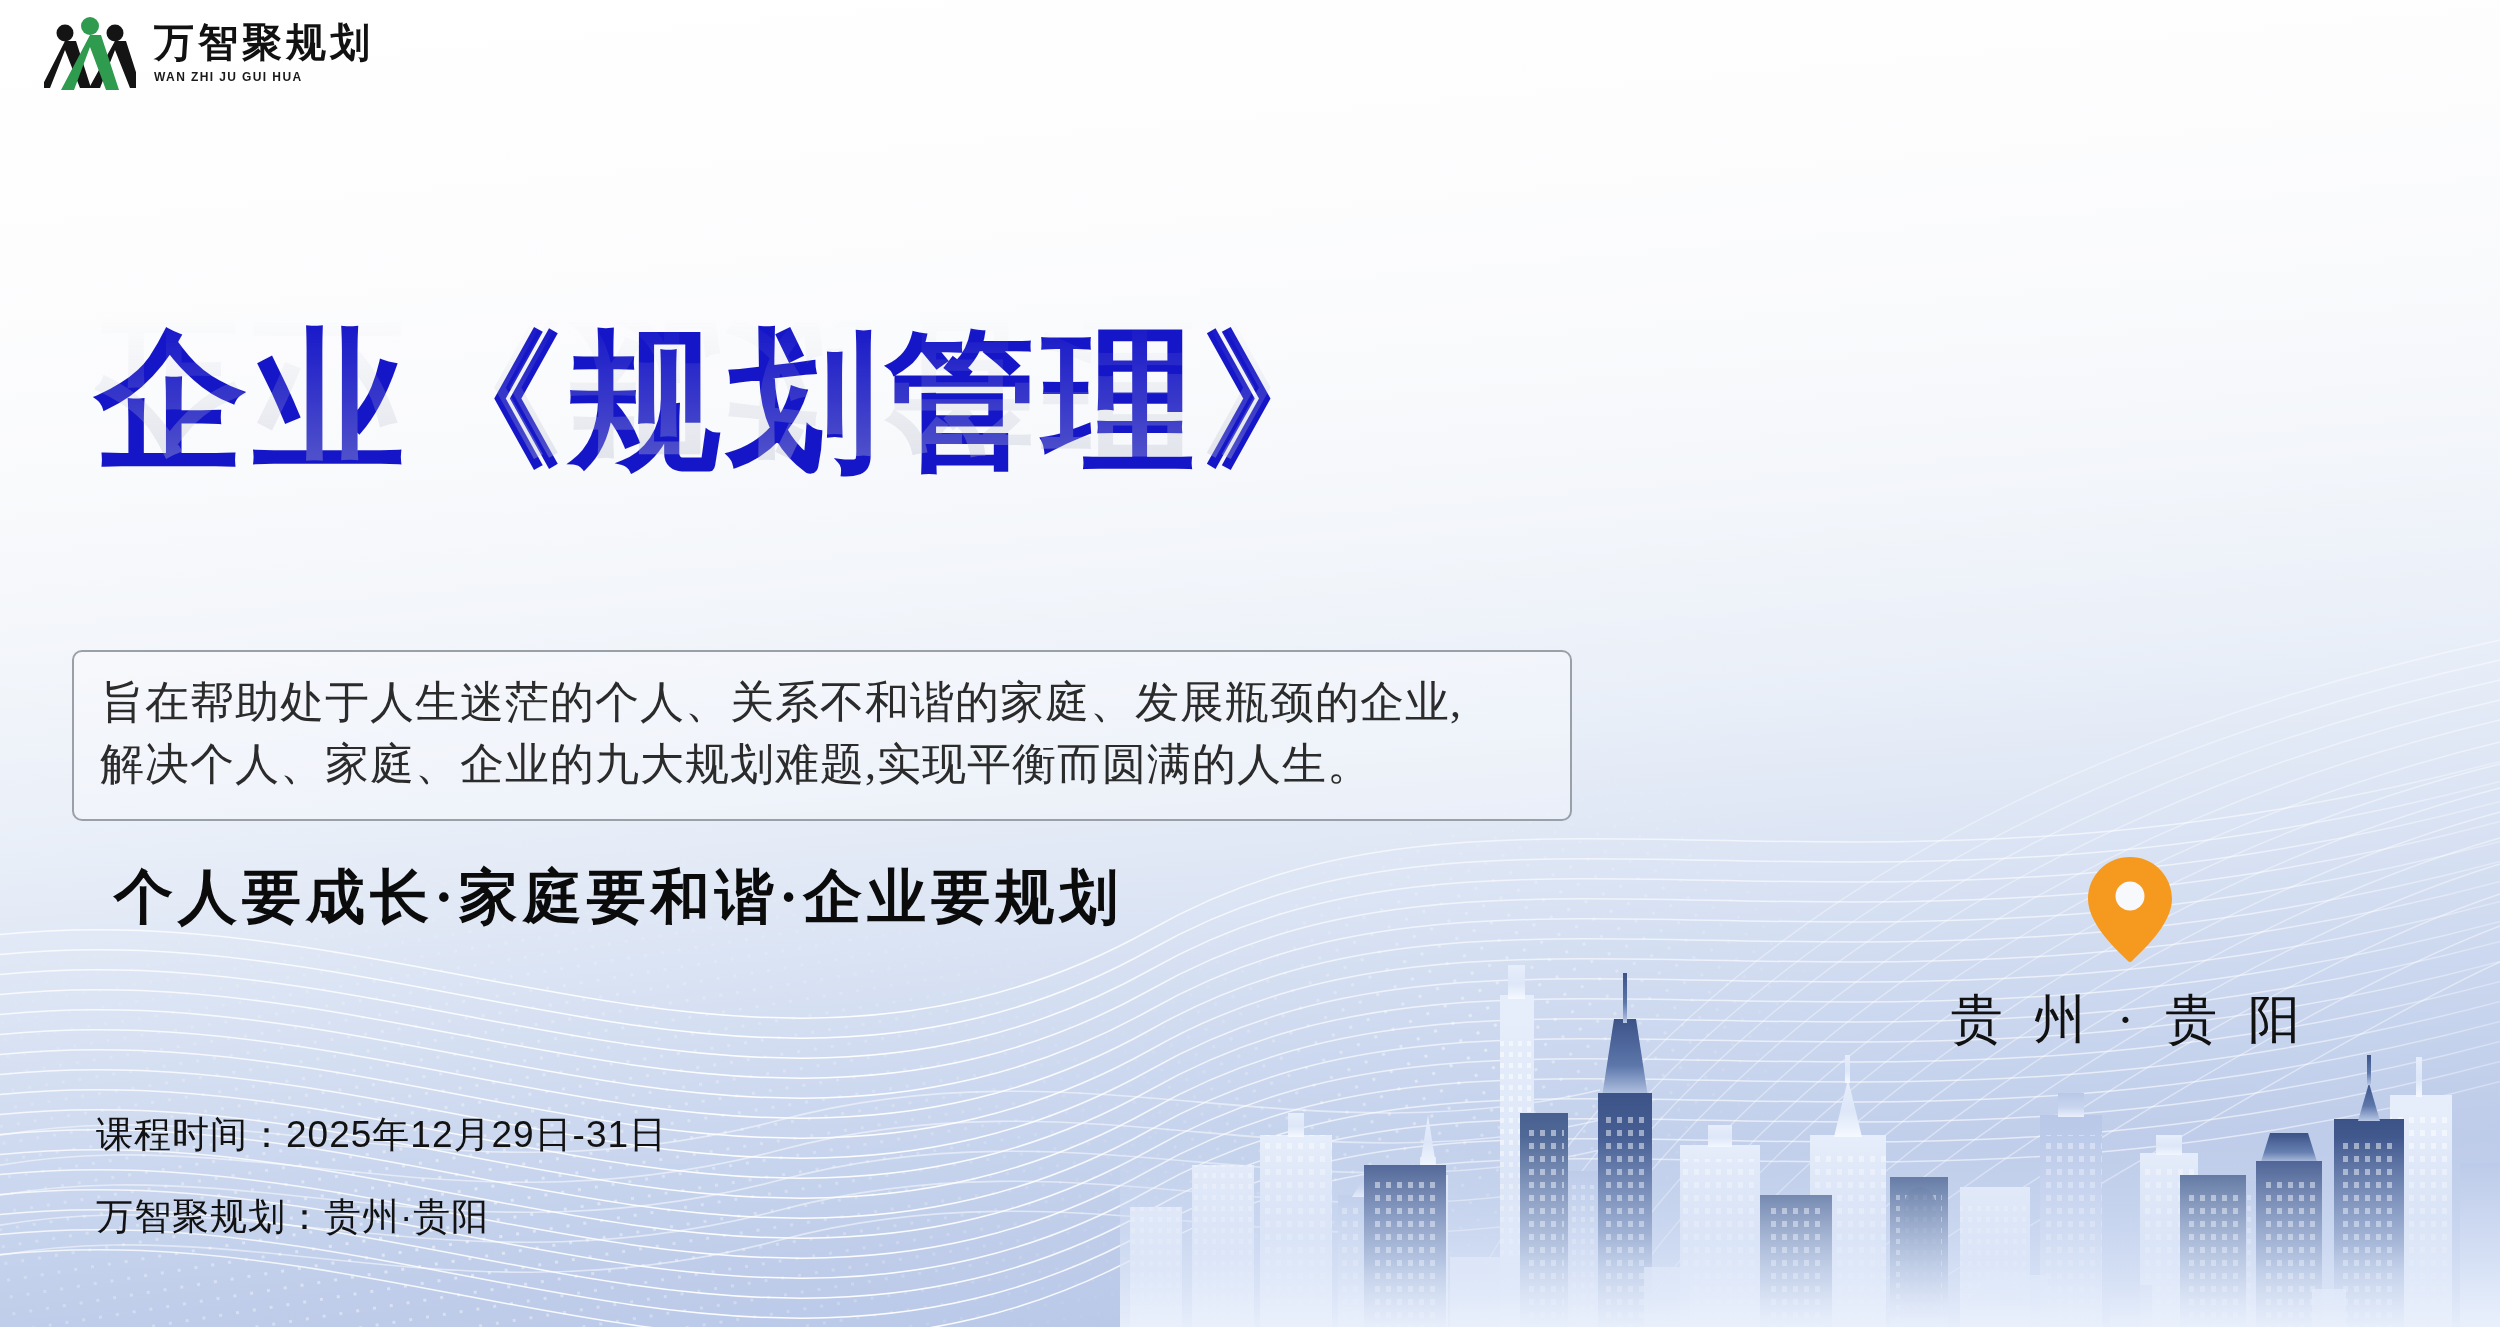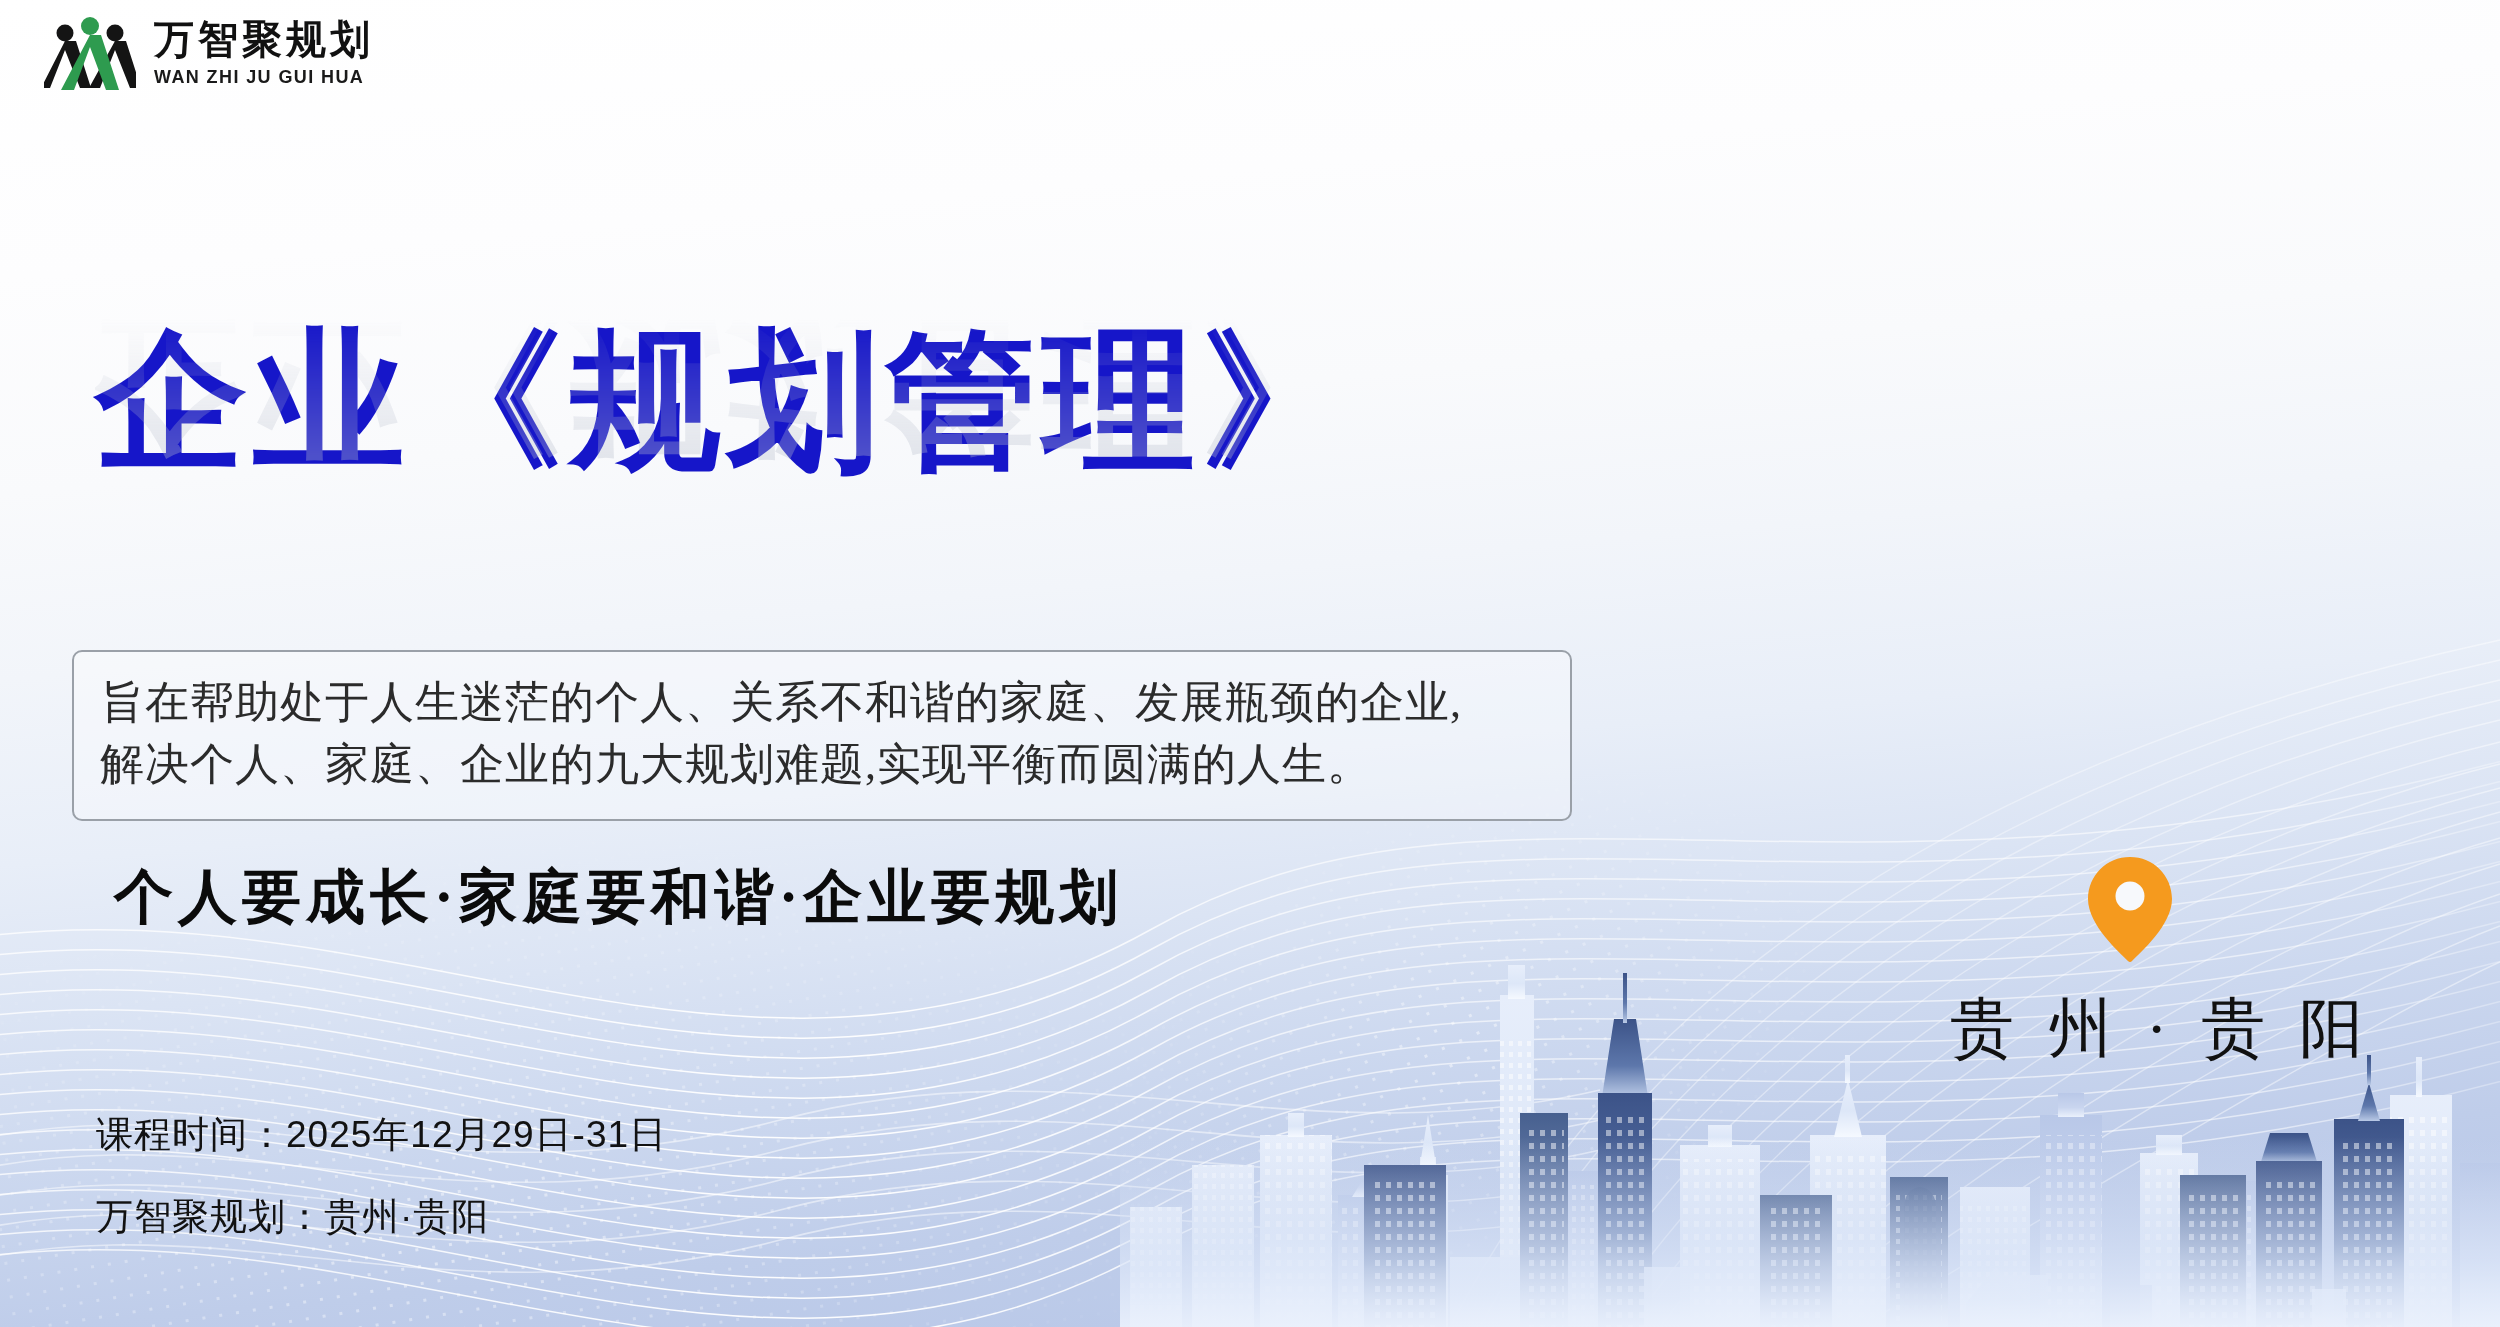--- a/index.html
+++ b/index.html
@@ -64,21 +64,21 @@
   .logo-mark { width: 92px; height: 78px; display: block; }
   .logo-words { display: flex; flex-direction: column; gap: 8px; }
   .logo-cn {
     font-family: "Liberation Serif", "DejaVu Serif", serif;
     font-size: 40px; font-weight: 700; color: #111111;
     letter-spacing: 4px; line-height: 1;
     white-space: nowrap;
   }
   .logo-en {
     font-family: "Liberation Sans", sans-serif;
-    font-size: 18px; font-weight: 700; color: #1a1a1a;
+    font-size: 12px; font-weight: 700; color: #1a1a1a;
     letter-spacing: 1.4px; line-height: 1;
     white-space: nowrap;
   }
 
   
   .headline-wrap {
     position: absolute;
     left: 95px; top: 318px;
     z-index: 30;
   }
@@ -167,21 +167,21 @@
     position: absolute;
     left: 1950px; top: 855px;
     width: 360px;
     text-align: center;
     z-index: 30;
   }
   .pin-icon { display: block; margin: 0 auto; width: 88px; height: 108px; }
   .location-text {
     margin-top: 22px;
     font-family: "Liberation Serif", "DejaVu Serif", serif;
-    font-size: 64px;
+    font-size: 52px;
     font-weight: 400;
     color: #111111;
     letter-spacing: 9px;
     white-space: nowrap;
   }
 
   
   .skyline {
     position: absolute;
     left: 1120px;

